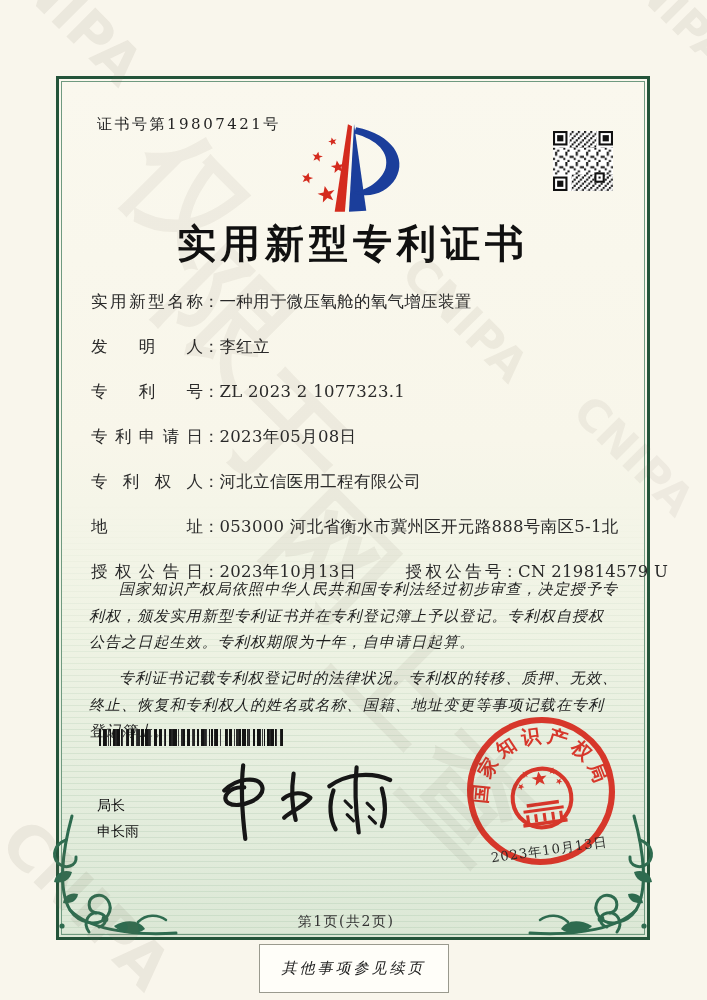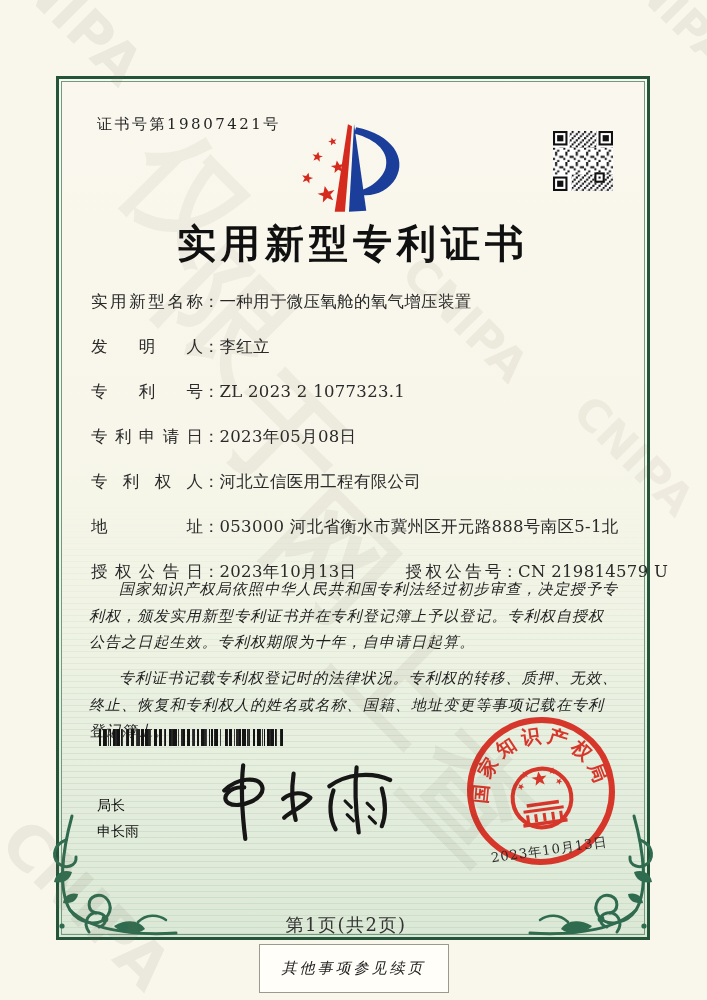--- a/index.html
+++ b/index.html
@@ -64,21 +64,21 @@
   .barcode{position:absolute;left:40px;top:650px;width:186px;height:17px;
     background:
       repeating-linear-gradient(90deg,#141414 0 2px,transparent 2px 4px,#141414 4px 7px,transparent 7px 9px,#3a3a3a 9px 10px,transparent 10px 14px),
       repeating-linear-gradient(90deg,#141414 0 1px,transparent 1px 5px,#262626 5px 8px,transparent 8px 11px);
   }
   .signer{position:absolute;left:38px;top:714px;font-family:"DejaVu Sans","Liberation Sans",sans-serif;
           font-size:14px;color:#111;line-height:1.85;}
   .signature{position:absolute;left:138px;top:680px;width:210px;height:84px;}
   .seal{position:absolute;left:402px;top:632px;width:160px;height:160px;}
   .page-info{position:absolute;left:0;right:14px;top:834px;text-align:center;
-             font-size:18px;letter-spacing:1.5px;color:#333;}
+             font-size:14px;letter-spacing:1.5px;color:#333;}
 
   
   .fl{position:absolute;width:138px;height:140px;color:#2e6b4f;pointer-events:none;}
   .fl-bl{left:-17px;bottom:-13px;}
   .fl-br{right:-17px;bottom:-13px;transform:scaleX(-1);}
 
   
   .footer-note{position:absolute;left:50%;transform:translateX(-50%);top:944px;z-index:3;
     background:#fffef9;border:1px solid #9a9a8e;padding:14px 22px;font-size:15px;
     letter-spacing:3px;color:#1e1e1e;font-style:italic;}

